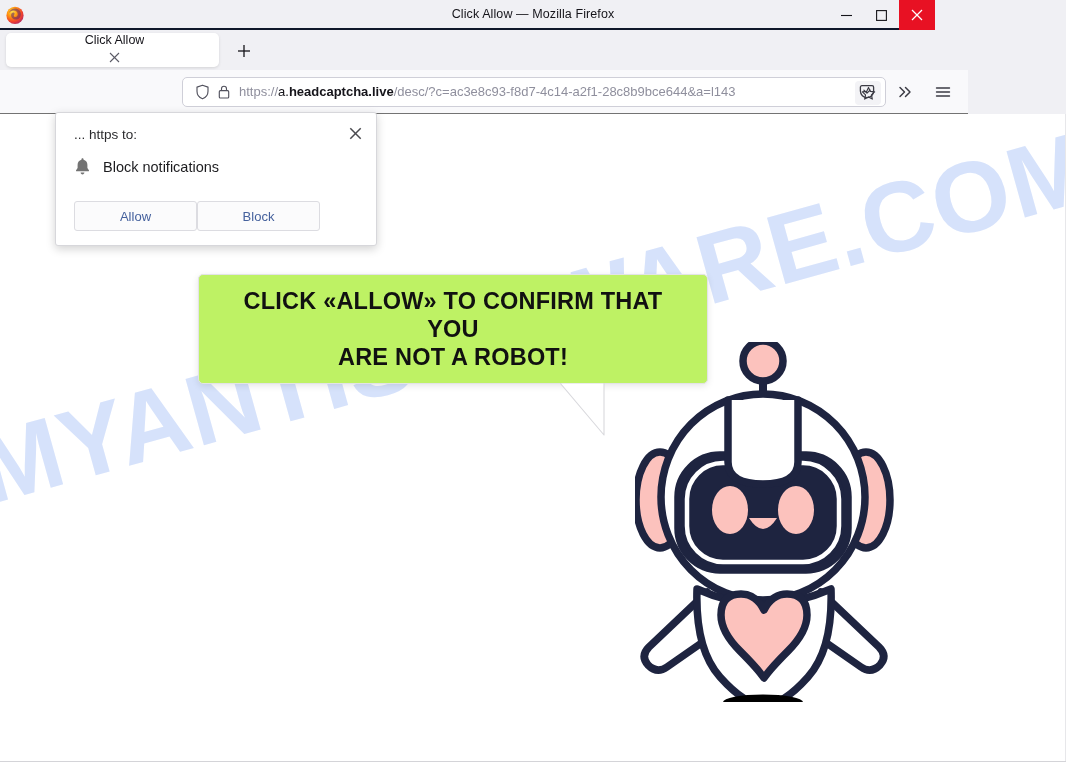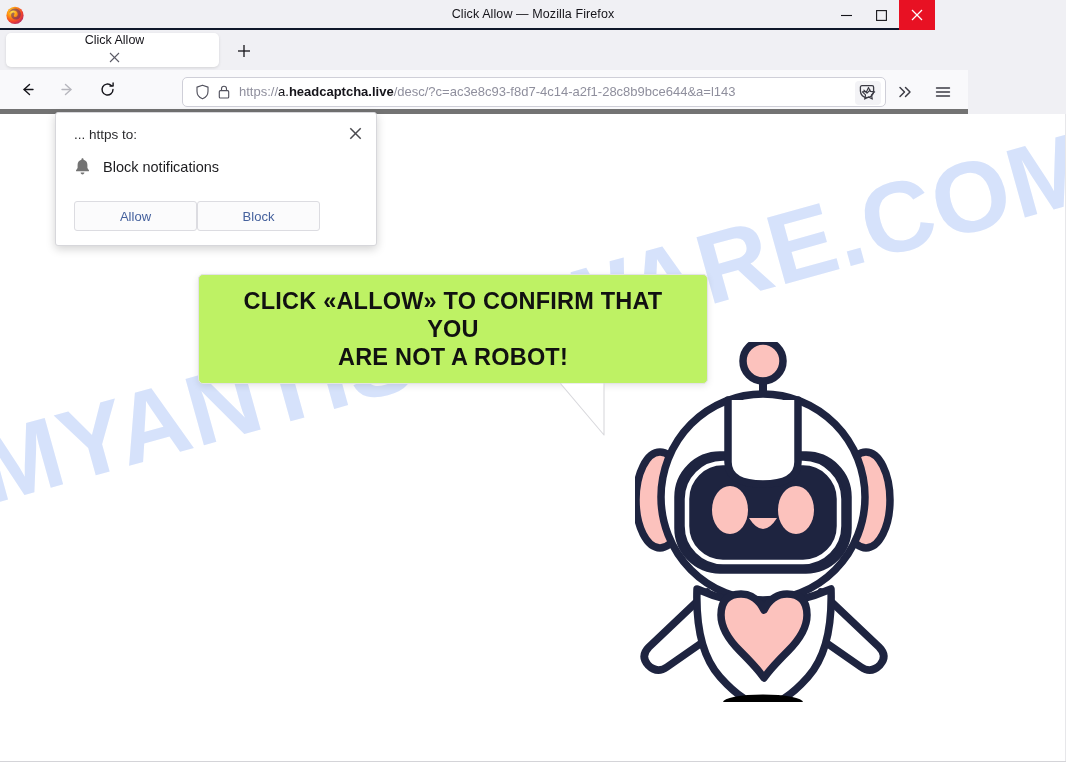--- a/index.html
+++ b/index.html
@@ -53,21 +53,22 @@
   .newtab {
     position:absolute; left:231px; top:8px; width:26px; height:26px;
     display:flex; align-items:center; justify-content:center; color:#15141a;
     border-radius:4px;
   }
 
   
   .navbar {
     position:absolute; top:70px; left:0; width:968px; height:44px;
     background:#f9f9fb; display:flex; align-items:center;
-    border-bottom:5px solid #737373;
+    border-bottom:1px solid #737373;
+    justify-content:center;
   }
   .navbtn {
     width:34px; height:34px; display:flex; align-items:center; justify-content:center;
     border-radius:5px; color:#15141a; flex:none;
   }
   .navbtn.disabled { color:#b6b6bd; }
   .urlbar {
     position:absolute; left:182px; top:7px; width:704px; height:30px;
     background:#ffffff; border:1px solid #cfcfd8; border-radius:5px;
     display:flex; align-items:center; padding:0 4px 0 8px; overflow:hidden;

